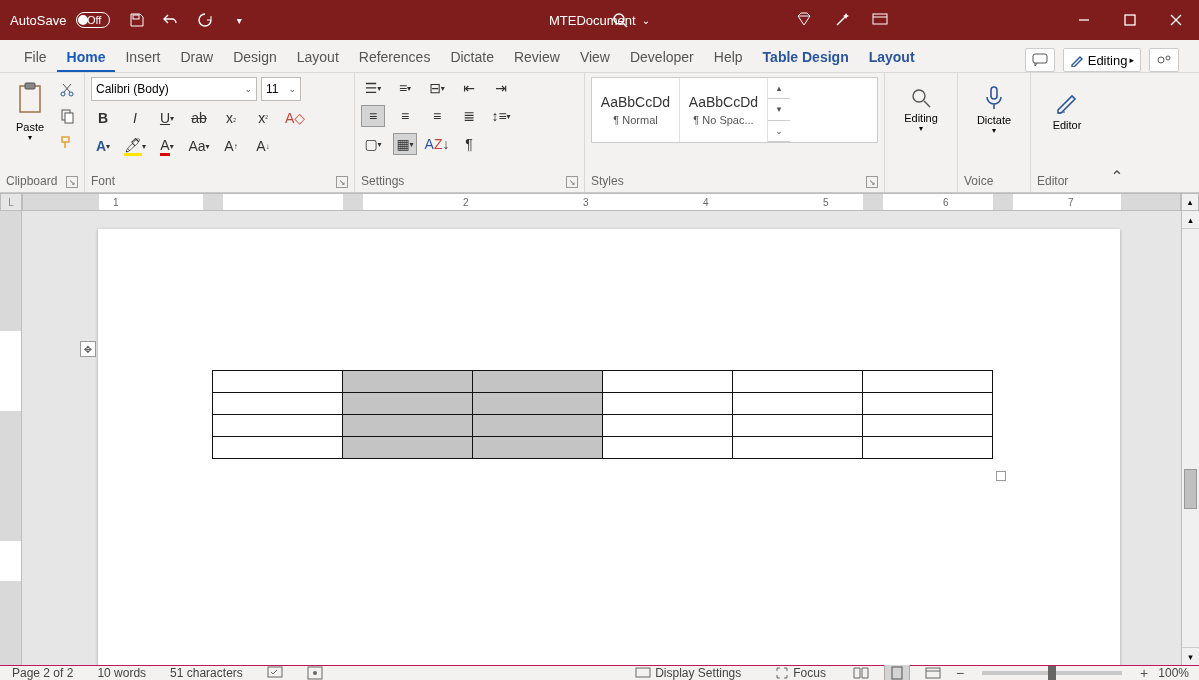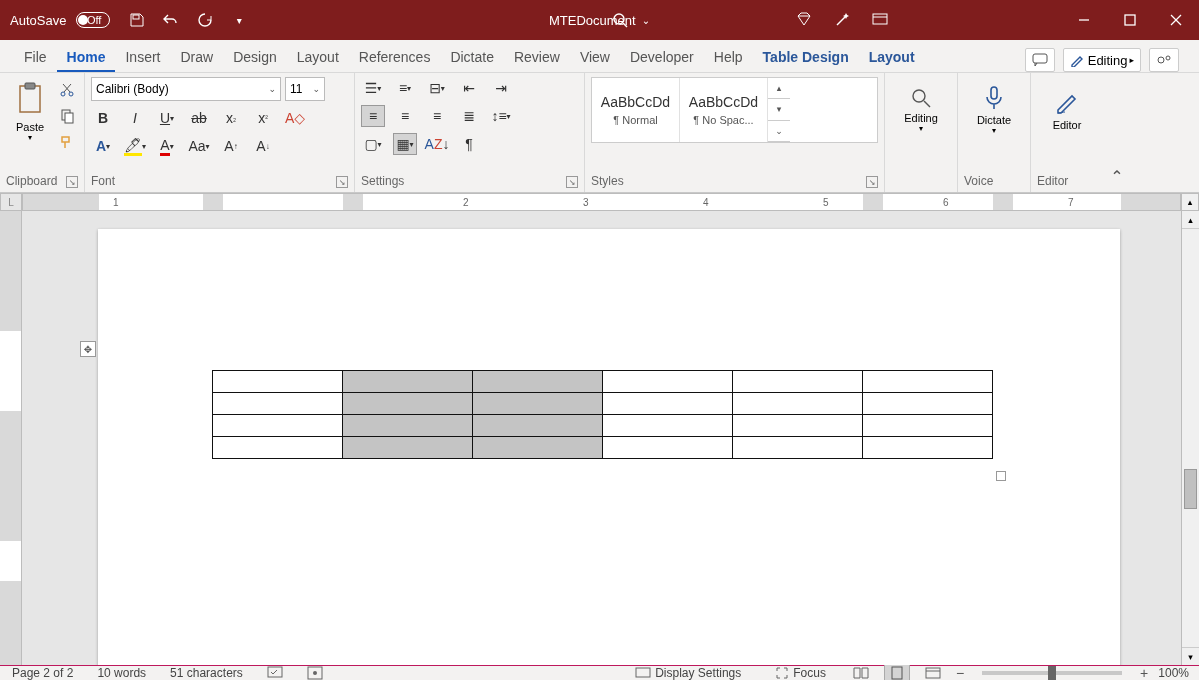--- a/index.html
+++ b/index.html
@@ -40,21 +40,21 @@
 .small-ico { width:22px; height:22px; display:flex; align-items:center; justify-content:center; }
 
 
 #grp-clip .top { display:flex; }
 #grp-clip .side { display:flex; flex-direction:column; gap:4px; margin-left:2px; padding-top:2px; }
 .clip-ico { width:38px; height:40px; display:flex; align-items:center; justify-content:center; }
 
 
 #grp-font .top { display:flex; align-items:center; gap:4px; }
 .combo { height:24px; border:1px solid #bbb; background:#fff; font-size:12px; display:flex; align-items:center; padding:0 4px; }
-.combo.bigw { width:190px; justify-content:space-between; }
+.combo.bigw { width:166px; justify-content:space-between; }
 .combo.smw { width:40px; justify-content:space-between; }
 .combo .caret { font-size:9px; color:#555; }
 .font-row2, .font-row3 { display:flex; align-items:center; gap:8px; margin-top:6px; }
 .toolbtn { width:24px; height:22px; display:flex; align-items:center; justify-content:center; font-size:14px; color:#333; }
 .toolbtn .sub { font-size:8px; }
 
 
 #grp-para .row { display:flex; align-items:center; gap:8px; }
 #grp-para .row + .row { margin-top:6px; }
 

